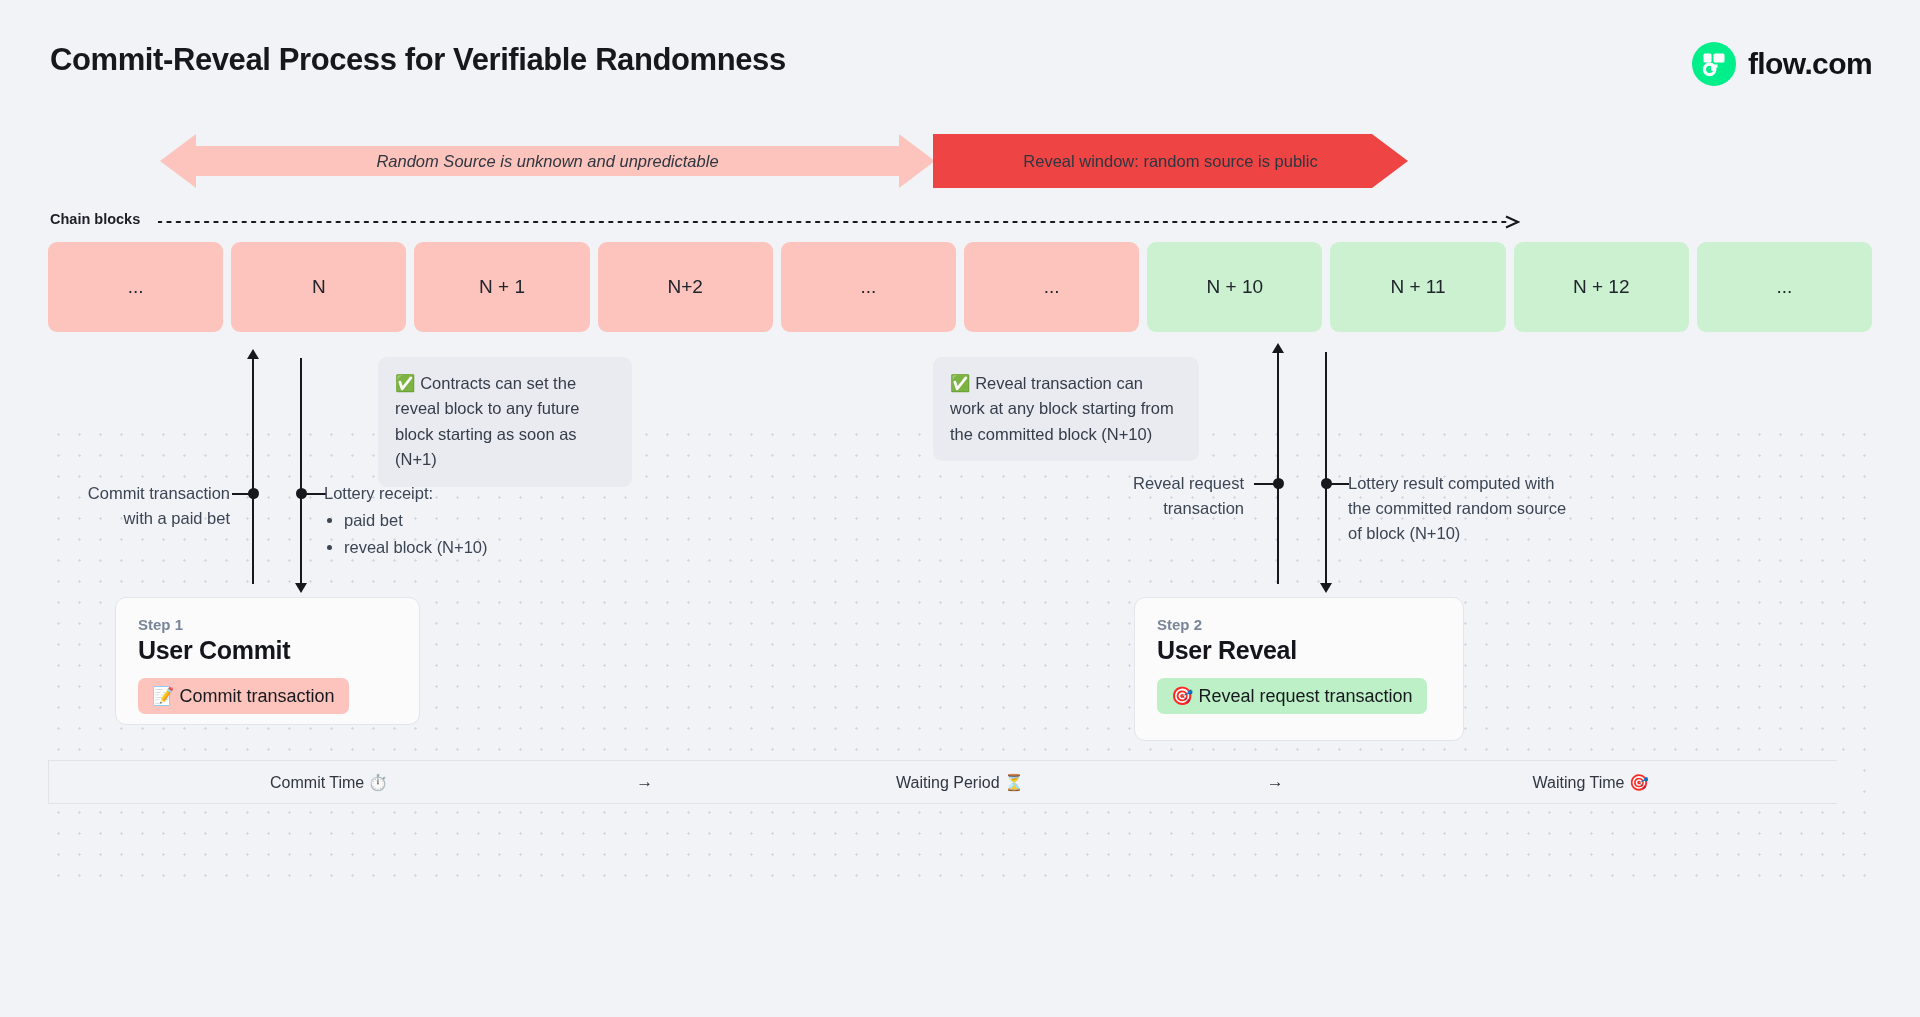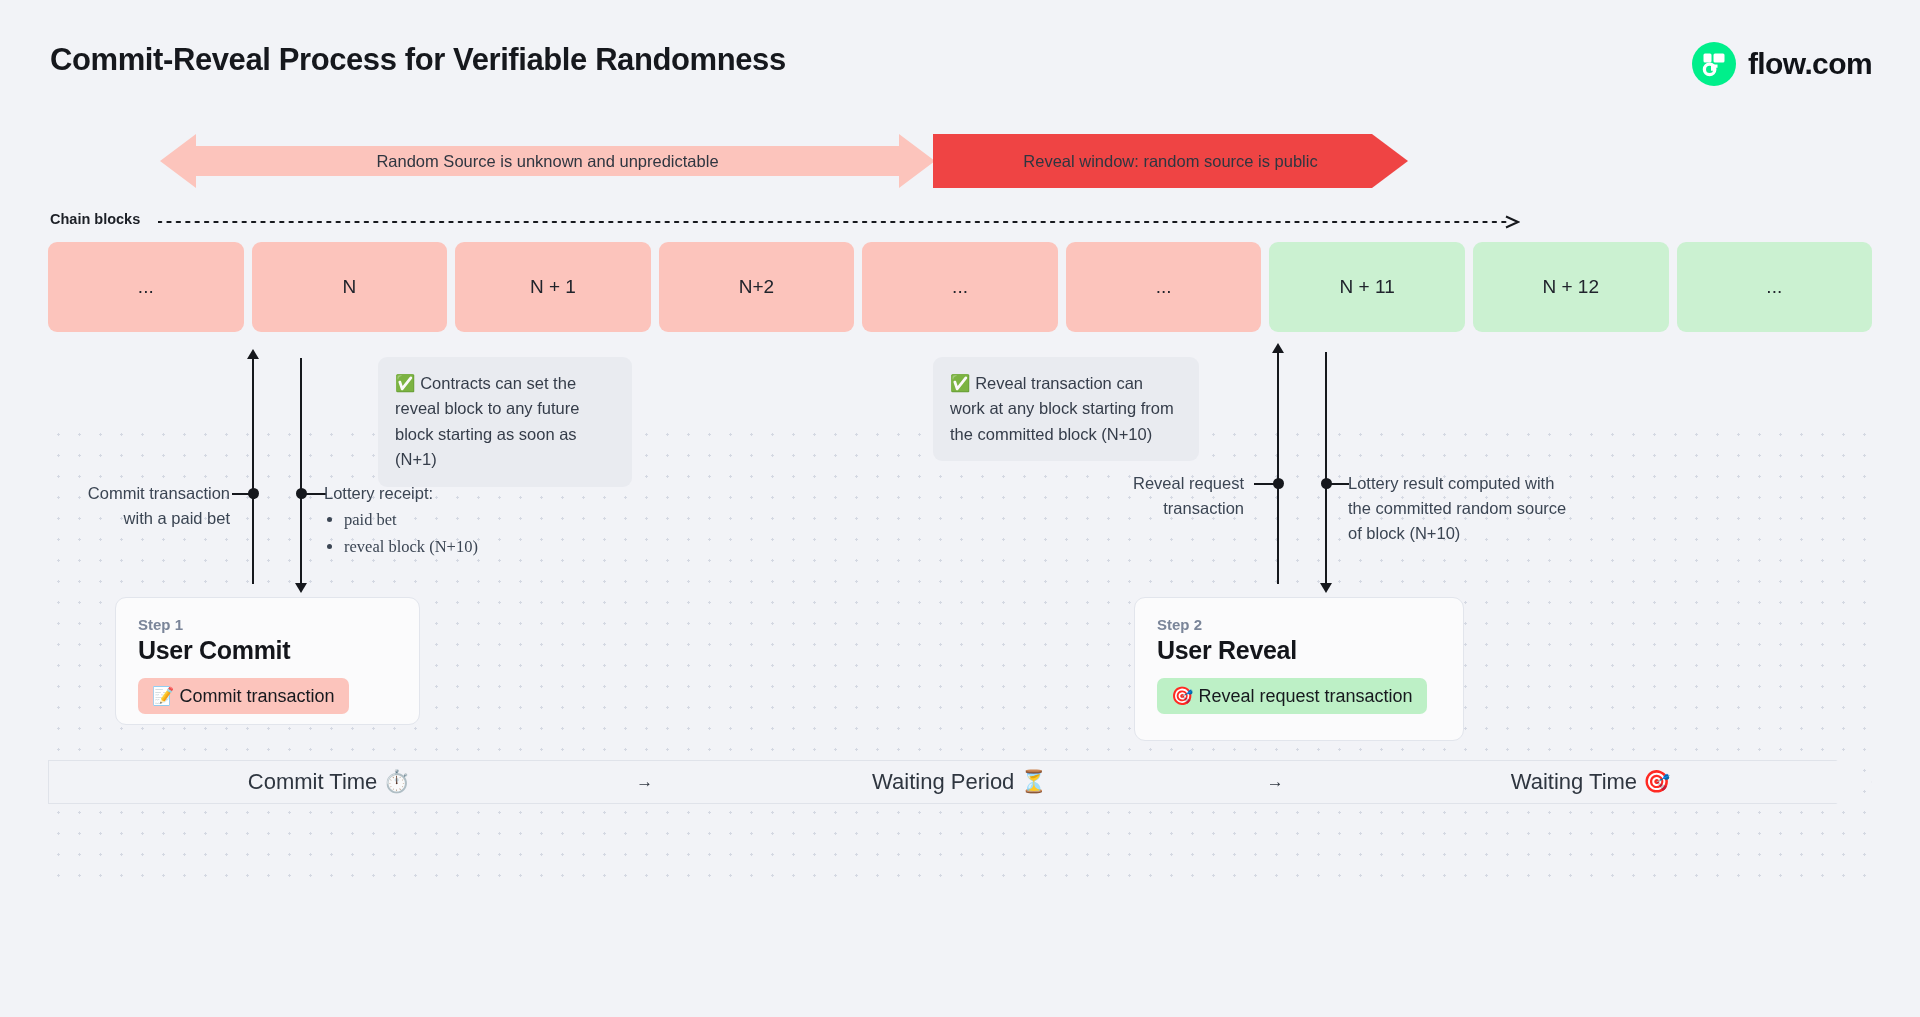--- a/index.html
+++ b/index.html
@@ -50,20 +50,21 @@
     position: absolute;
     height: 54px;
     display: flex; align-items: center; justify-content: center;
     font-size: 16.5px;
     color: #2f3640;
   }
   .banner-pink {
     left: 160px; top: 134px; width: 775px;
     background: #fcc4bc;
     clip-path: polygon(0 50%, 36px 0, 36px 22%, calc(100% - 36px) 22%, calc(100% - 36px) 0, 100% 50%, calc(100% - 36px) 100%, calc(100% - 36px) 78%, 36px 78%, 36px 100%);
+    font-style: italic;
   }
   .banner-green {
     left: 933px; top: 134px; width: 475px;
     background: #ef4444;
     clip-path: polygon(0 0, calc(100% - 36px) 0, calc(100% - 36px) 0, 100% 50%, calc(100% - 36px) 100%, 0 100%);
   }
   
   .chain-label {
     position: absolute;
     left: 50px; top: 211px;
@@ -126,21 +127,21 @@
   }
   
   .anno {
     position: absolute;
     font-size: 16.5px;
     line-height: 1.5;
     color: #3b4553;
   }
   .anno.right-align { text-align: right; }
   .anno ul {
-    margin: 2px 0 0 0; padding-left: 20px; font-family: Liberation Serif, serif;
+    margin: 2px 0 0 0; padding-left: 20px;
   }
   .anno li { margin-top: 2px; }
   
   .step-card {
     position: absolute;
     background: #fbfbfc;
     border: 1px solid #e2e5ec;
     border-radius: 11px;
     padding: 18px 22px 39px 22px;
     box-sizing: border-box;
@@ -174,21 +175,21 @@
     position: absolute; inset: 0;
     background: #f2f3f7;
     border: 1px solid #e0e3ea;
     box-sizing: border-box;
     display: flex; align-items: center;
     clip-path: polygon(0 0, calc(100% - 36px) 0, 100% 50%, calc(100% - 36px) 100%, 0 100%);
   }
   .tl-seg {
     flex: 1 1 0;
     text-align: center;
-    font-size: 22px;
+    font-size: 16px;
     color: #2f3640;
   }
   .tl-arrow {
     flex: 0 0 70px;
     text-align: center;
     font-size: 17px;
     color: #2f3640;
   }
 </style>
 </head>
@@ -236,20 +237,23 @@
   <div class="block pink">
       <span>N+2</span>
     </div>
   <div class="block pink">
       <span>...</span>
     </div>
   <div class="block pink">
       <span>...</span>
     </div>
   <div class="block green">
+      <span>N + 10</span>
+    </div>
+  <div class="block green">
       <span>N + 11</span>
     </div>
   <div class="block green">
       <span>N + 12</span>
     </div>
   <div class="block green">
       <span>...</span>
     </div>
 </div>
 

